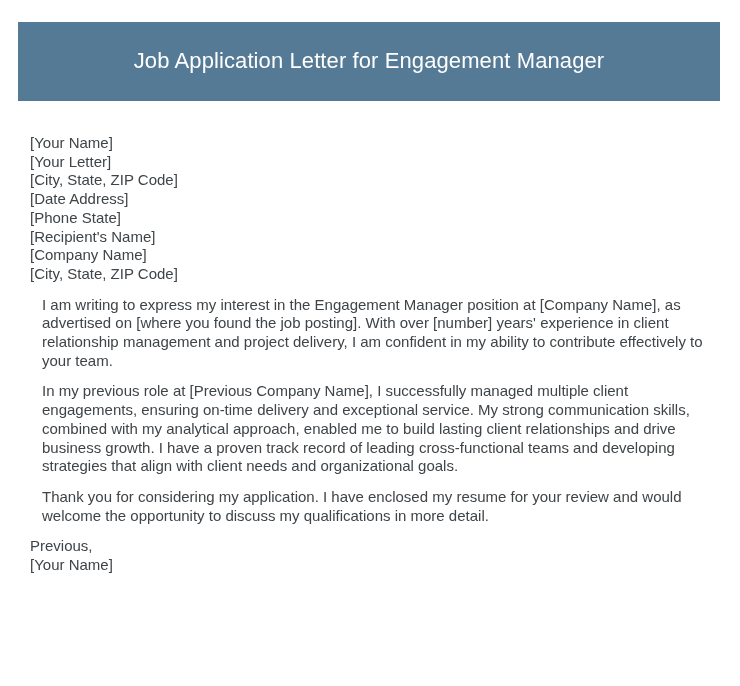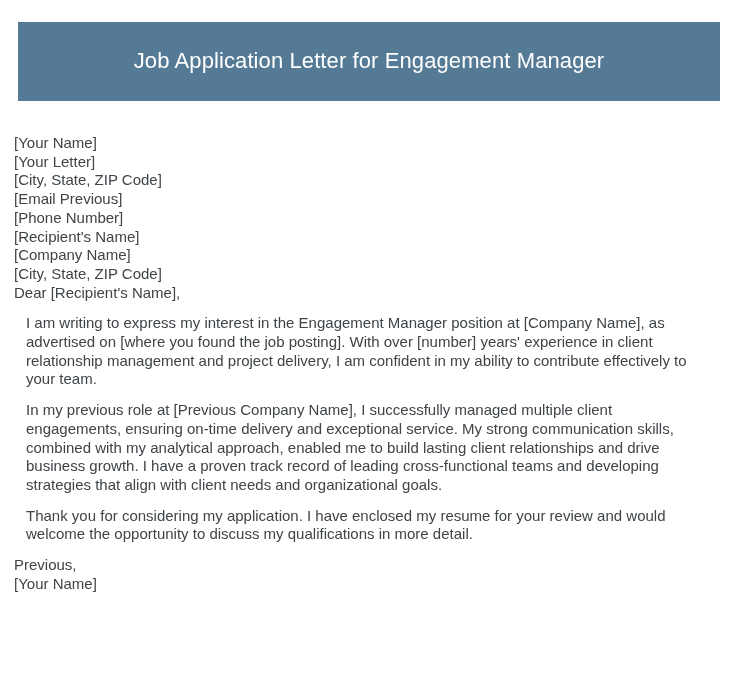--- a/index.html
+++ b/index.html
@@ -43,21 +43,21 @@
     font-weight: 400;
     line-height: 1.2;
     letter-spacing: 0.1px;
     text-align: center;
     white-space: nowrap;
   }
 
   
   .letter-body {
     position: absolute;
-    left: 14px;
+    left: 30px;
     top: 134px;
     width: 696px;
     font-family: "Liberation Sans", sans-serif;
     font-size: 15px;
     line-height: 18.7px;
     color: #3f4448;
     text-align: left;
   }
 
   .letter-line {
@@ -82,31 +82,30 @@
   <div class="header-banner">
     <div class="header-title">Job Application Letter for Engagement Manager</div>
   </div>
 
   <div class="letter-body">
 
     <div>
       <span class="letter-line">[Your Name]</span>
       <span class="letter-line">[Your Letter]</span>
       <span class="letter-line">[City, State, ZIP Code]</span>
-      <span class="letter-line">[Email Previous]</span>
-      <span class="letter-line">[Phone Number]</span>
+      <span class="letter-line">[Date Address]</span>
+      <span class="letter-line">[Phone State]</span>
     </div>
 
     <div>
       <span class="letter-line">[Recipient's Name]</span>
       <span class="letter-line">[Company Name]</span>
       <span class="letter-line">[City, State, ZIP Code]</span>
     </div>
 
-    <span class="letter-line">Dear [Recipient's Name],</span>
 
     <p class="letter-paragraph">I am writing to express my interest in the Engagement Manager position at [Company Name], as advertised on [where you found the job posting]. With over [number] years' experience in client relationship management and project delivery, I am confident in my ability to contribute effectively to your team.</p>
     <p class="letter-paragraph">In my previous role at [Previous Company Name], I successfully managed multiple client engagements, ensuring on-time delivery and exceptional service. My strong communication skills, combined with my analytical approach, enabled me to build lasting client relationships and drive business growth. I have a proven track record of leading cross-functional teams and developing strategies that align with client needs and organizational goals.</p>
     <p class="letter-paragraph">Thank you for considering my application. I have enclosed my resume for your review and would welcome the opportunity to discuss my qualifications in more detail.</p>
 
     <span class="letter-line">Previous,</span>
     <span class="letter-line">[Your Name]</span>
 
   </div>
 

